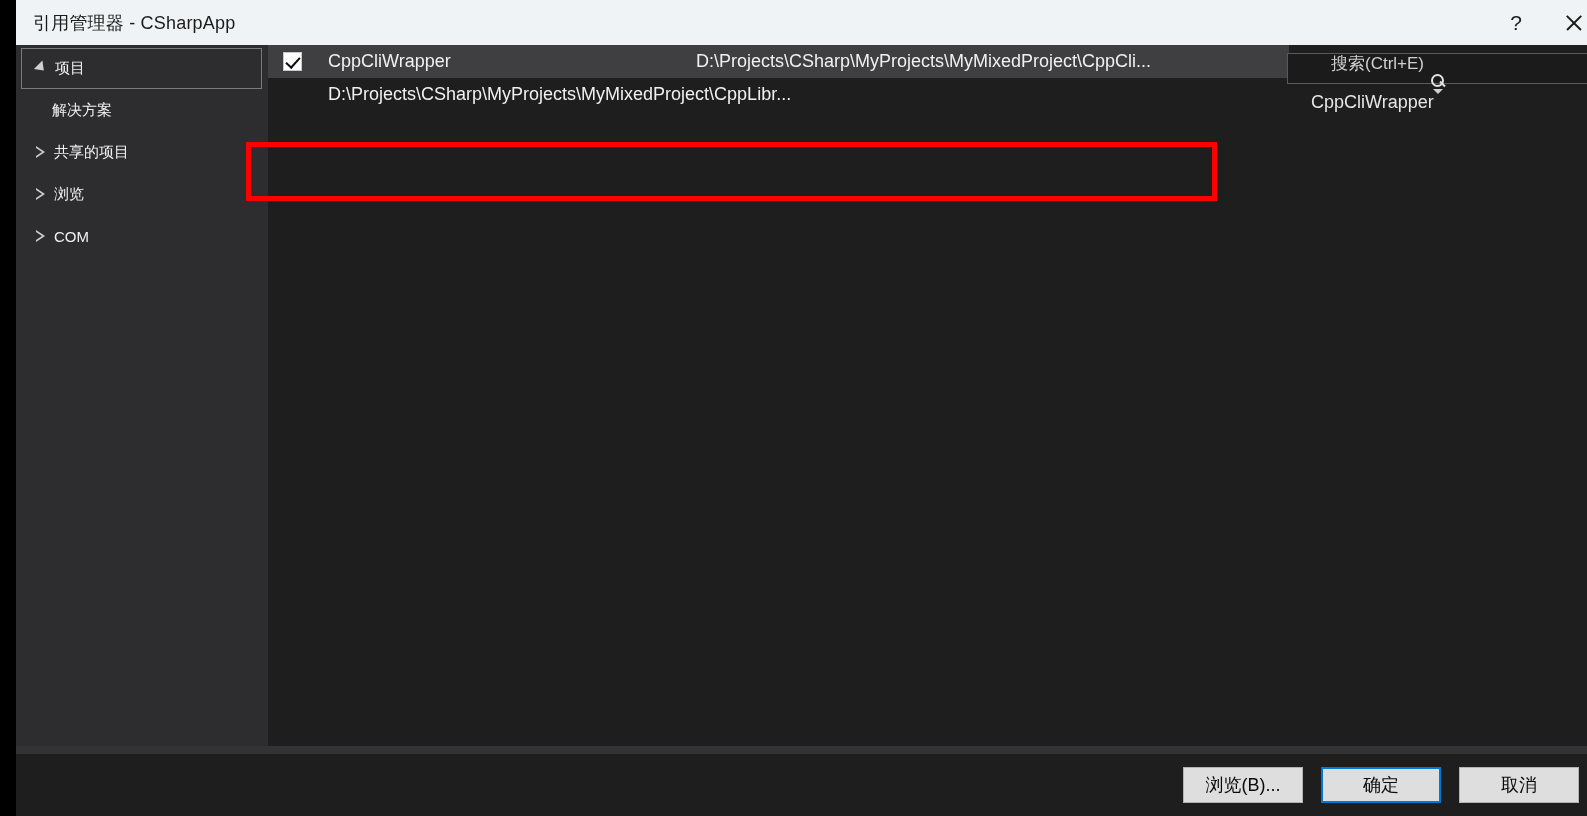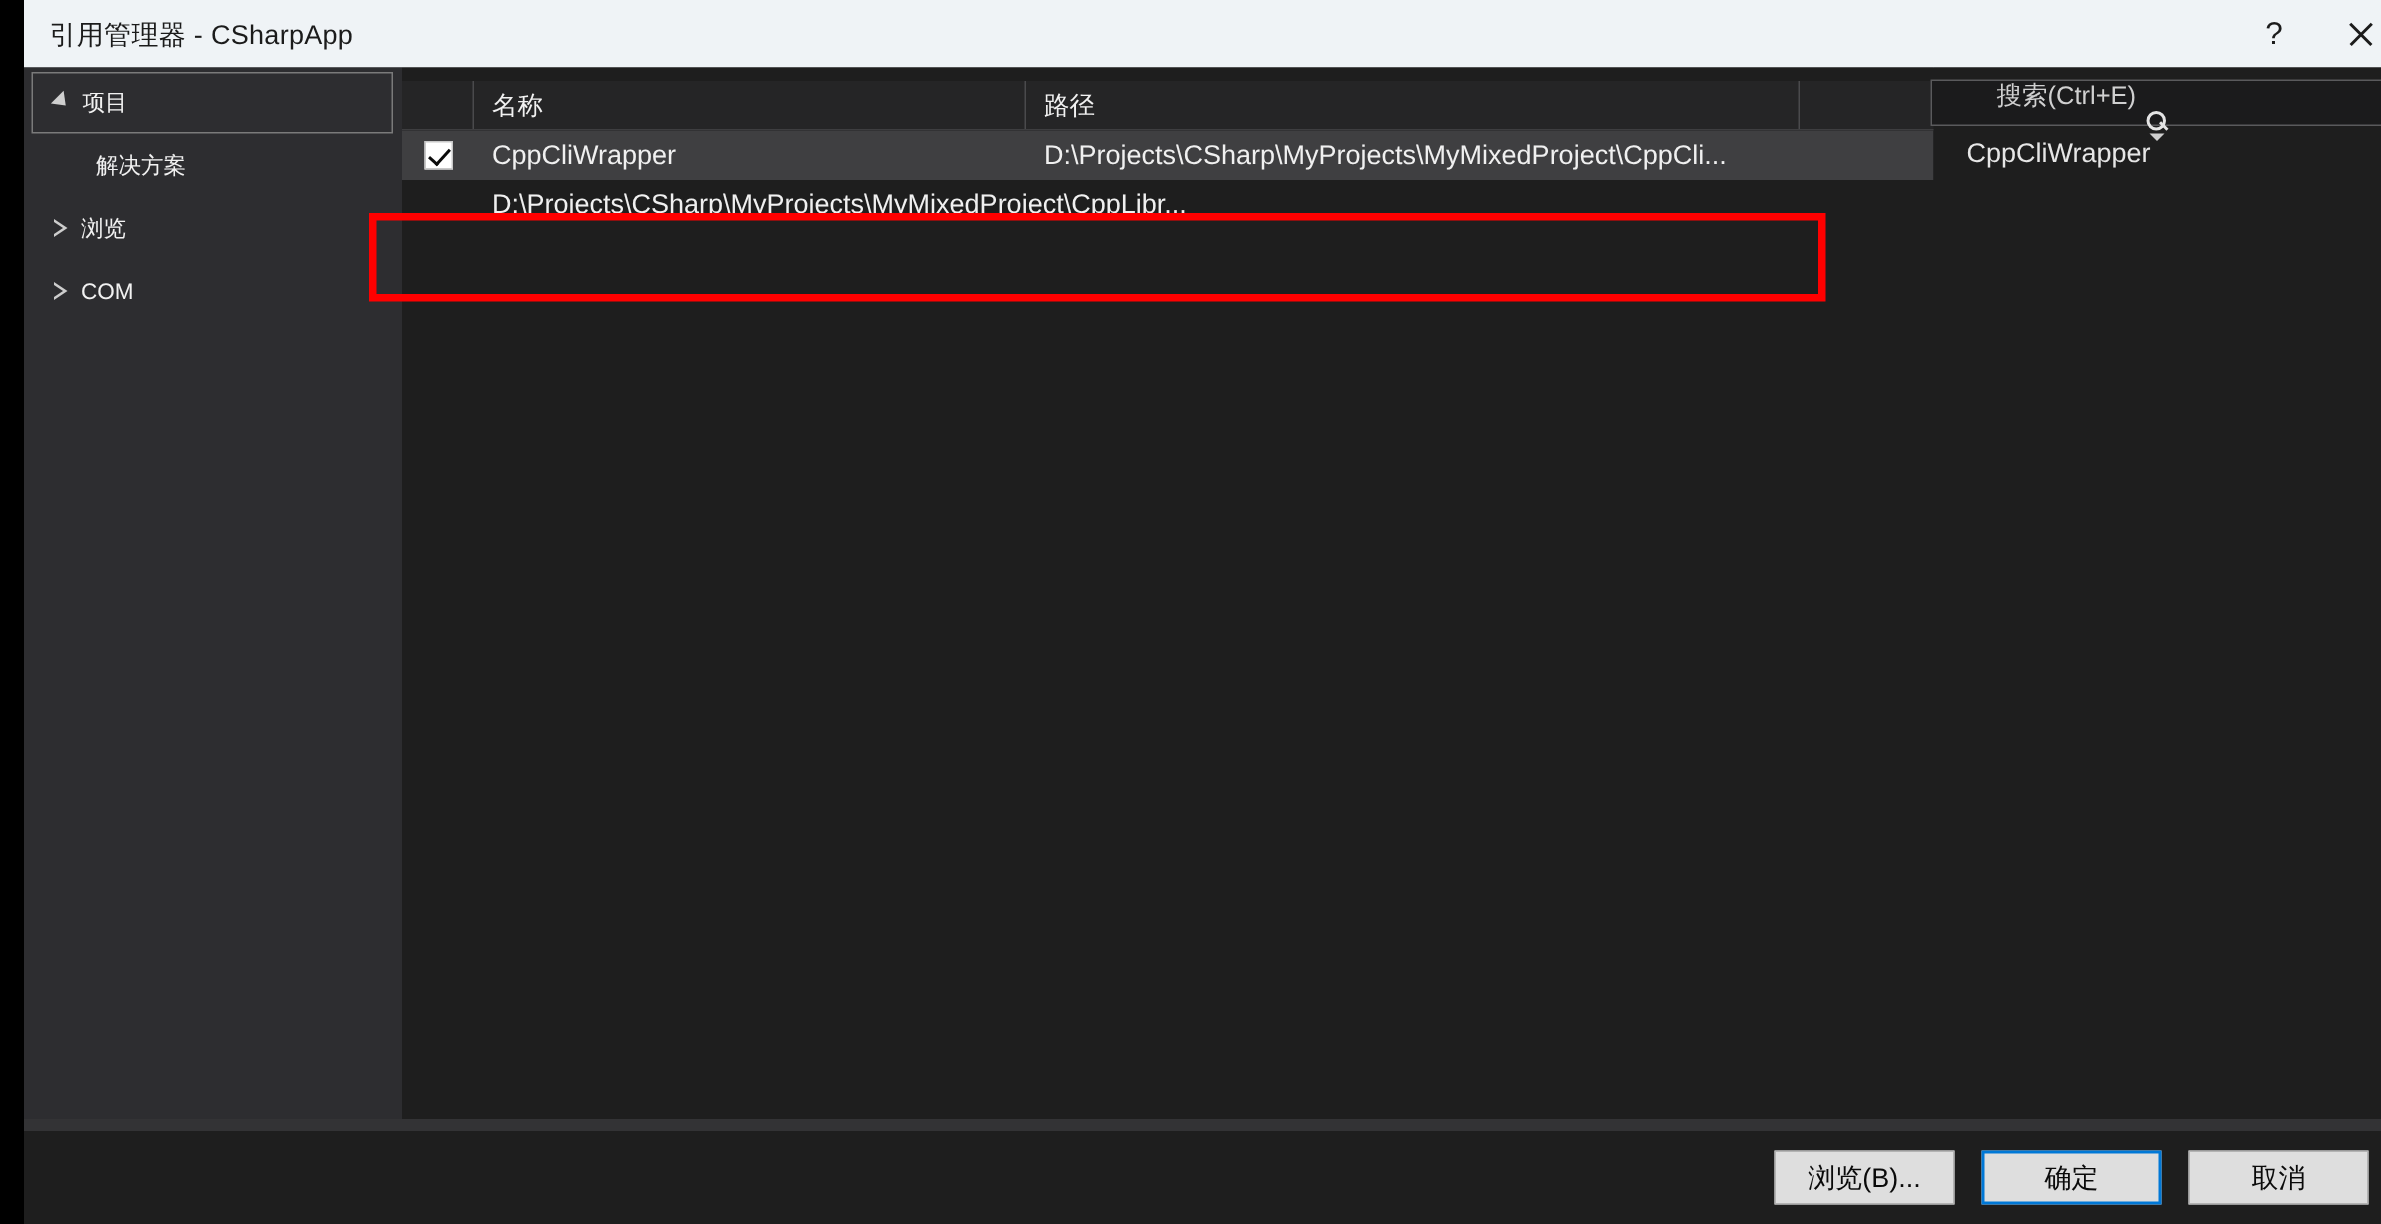--- a/index.html
+++ b/index.html
@@ -93,21 +93,21 @@
     border-right: 6px solid transparent;
     transform: rotate(-45deg) translate(1px,-1px);
   }
   .tree-item.focused {
     position: relative;
     margin: 0 6px 0 5px;
     padding-left: 5px;
     border: 1px solid #7a7a7a;
     height: 41px;
   }
-  .tree-item.child { padding-left: 48px; }
+  .tree-item.child { padding-left: 36px; }
 
   
   .list-pane {
     flex: 1; min-width: 0;
     background: #1e1e1e;
     display: flex; flex-direction: column;
     position: relative;
   }
   .list-header {
     height: 33px; min-height: 33px;
@@ -263,43 +263,43 @@
         <span class="arrow">
             <span class="tri-down"></span>
           </span>
         <span>项目</span>
       </div>
 
       <div class="tree-item child">
         <span>解决方案</span>
       </div>
 
+      <div class="tree-item">
+        <span class="arrow">
+            <span class="tri-right hollow"></span>
+          </span>
+        <span>共享的项目</span>
+      </div>
 
       <div class="tree-item">
         <span class="arrow">
             <span class="tri-right hollow"></span>
           </span>
         <span>浏览</span>
       </div>
 
       <div class="tree-item">
         <span class="arrow">
             <span class="tri-right hollow"></span>
           </span>
         <span>COM</span>
       </div>
     </div>
 
     <div class="list-pane">
-      <div class="list-header">
-        <div class="hcell spacer"></div>
-        <div class="hcell name">名称</div>
-        <div class="hcell path">路径</div>
-        <div class="hcell tail"></div>
-      </div>
 
       <div class="list-rows">
 
         <div class="row selected">
           <div class="cell-check">
             <div class="cbox checked"></div>
           </div>
           <div class="cell-name">CppCliWrapper</div>
           <div class="cell-path">D:\Projects\CSharp\MyProjects\MyMixedProject\CppCli...</div>
         </div>

